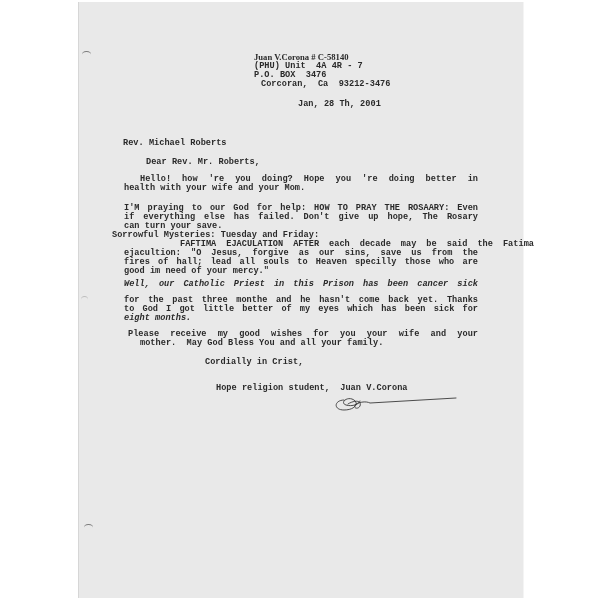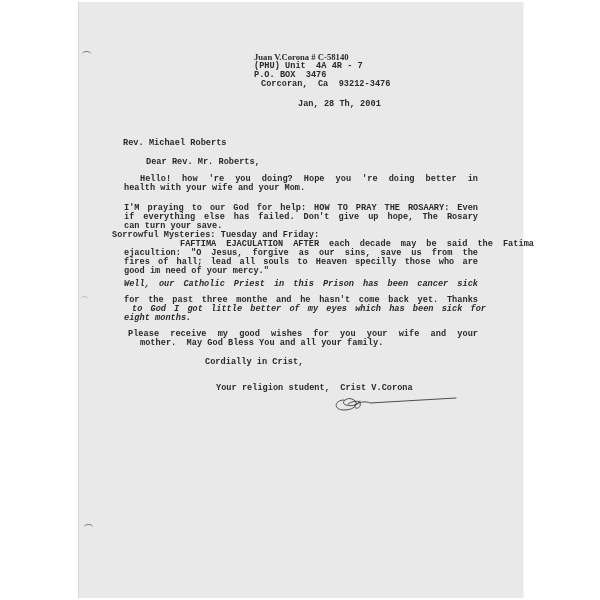--- a/index.html
+++ b/index.html
@@ -58,27 +58,27 @@
   <div class="line" style="left:112px; top:231px;">Sorrowful Mysteries: Tuesday and Friday:</div>
   <div class="line justify" style="left:132px; top:240px;margin-left:48px;">FAFTIMA EJACULATION AFTER each decade may be said the Fatima</div>
   <div class="line justify" style="left:124px; top:249px;">ejacultion: "O Jesus, forgive as our sins, save us from the</div>
   <div class="line justify" style="left:124px; top:258px;">fires of hall; lead all souls to Heaven specilly those who are</div>
   <div class="line" style="left:124px; top:267px;">good im need of your mercy."</div>
 </div>
 
 <div>
   <div class="line justify" style="left:124px; top:280px;font-style:italic;">Well, our Catholic Priest in this Prison has been cancer sick</div>
   <div class="line justify" style="left:124px; top:296px;">for the past three monthe and he hasn't come back yet. Thanks</div>
-  <div class="line justify" style="left:132px; top:305px;font-style:italic;">to God I got little better of my eyes which has been sick for</div>
+  <div class="line justify" style="left:124px; top:305px;">to God I got little better of my eyes which has been sick for</div>
   <div class="line" style="left:124px; top:314px;font-style:italic;">eight months.</div>
 </div>
 
 <div>
   <div class="line justify" style="left:128px; top:330px; width:350px;">Please  receive  my good wishes for you your wife and your</div>
   <div class="line" style="left:124px; top:339px;padding-left:16px;">mother.  May God Bless You and all your family.</div>
 </div>
 
 <div class="line" style="left:205px; top:358px;">Cordially in Crist,</div>
-<div class="line" style="left:216px; top:384px;">Your religion student,  Crist V.Corona</div>
+<div class="line" style="left:216px; top:384px;">Hope religion student,  Juan V.Corona</div>
 
 <svg class="sig" width="130" height="24" viewBox="0 0 130 24">
   <path d="M14 10 C 4 10, 3 20, 14 20 C 26 20, 30 12, 22 9 C 16 7, 10 13, 16 15 C 22 17, 30 14, 30 11 M18 14 C 24 10, 32 10, 30 16 C 28 20, 22 18, 26 14 C 30 12, 36 11, 40 13 L 126 8" fill="none" stroke="#3a3a3a" stroke-width="0.9" stroke-linecap="round"></path>
 </svg>
 
 </body></html>

